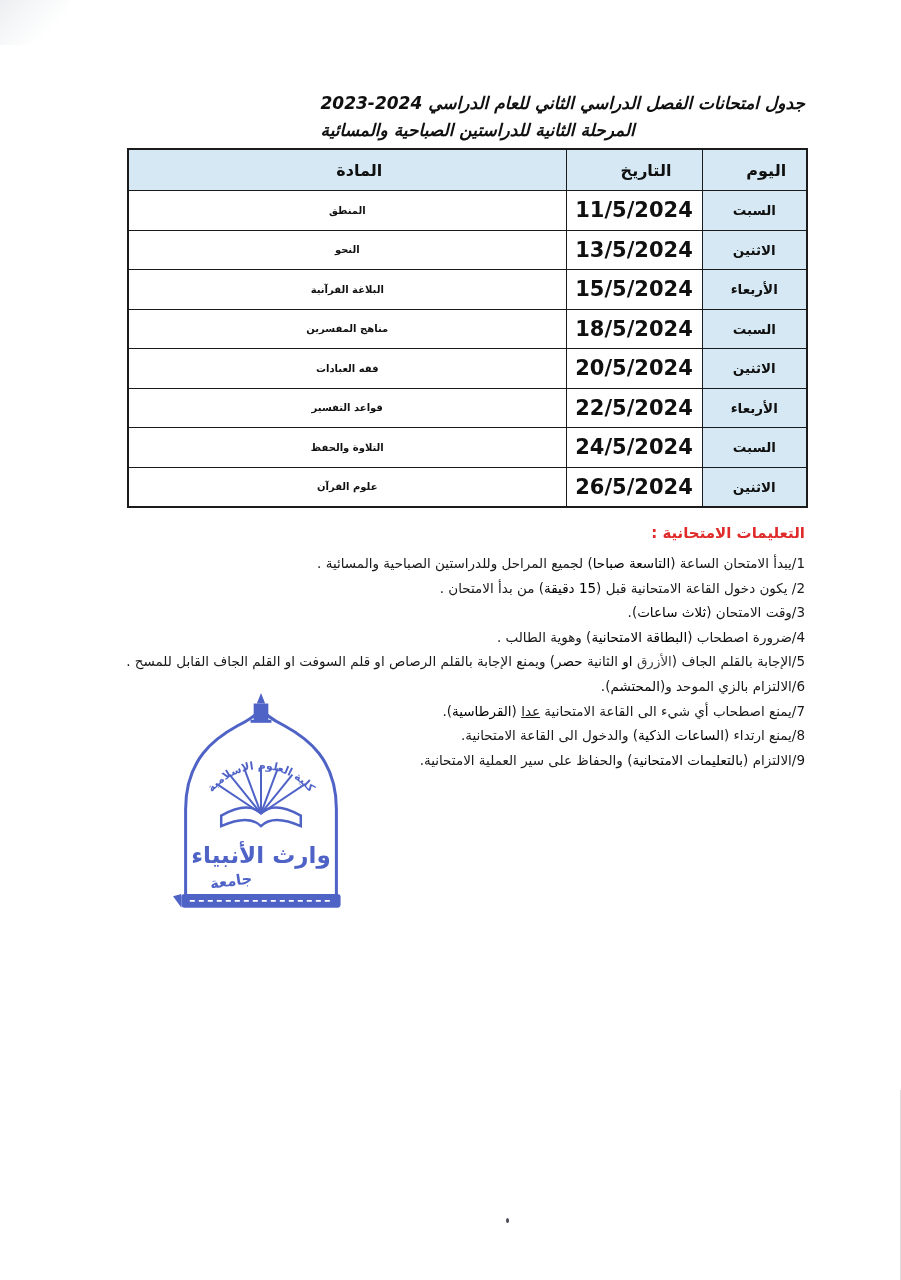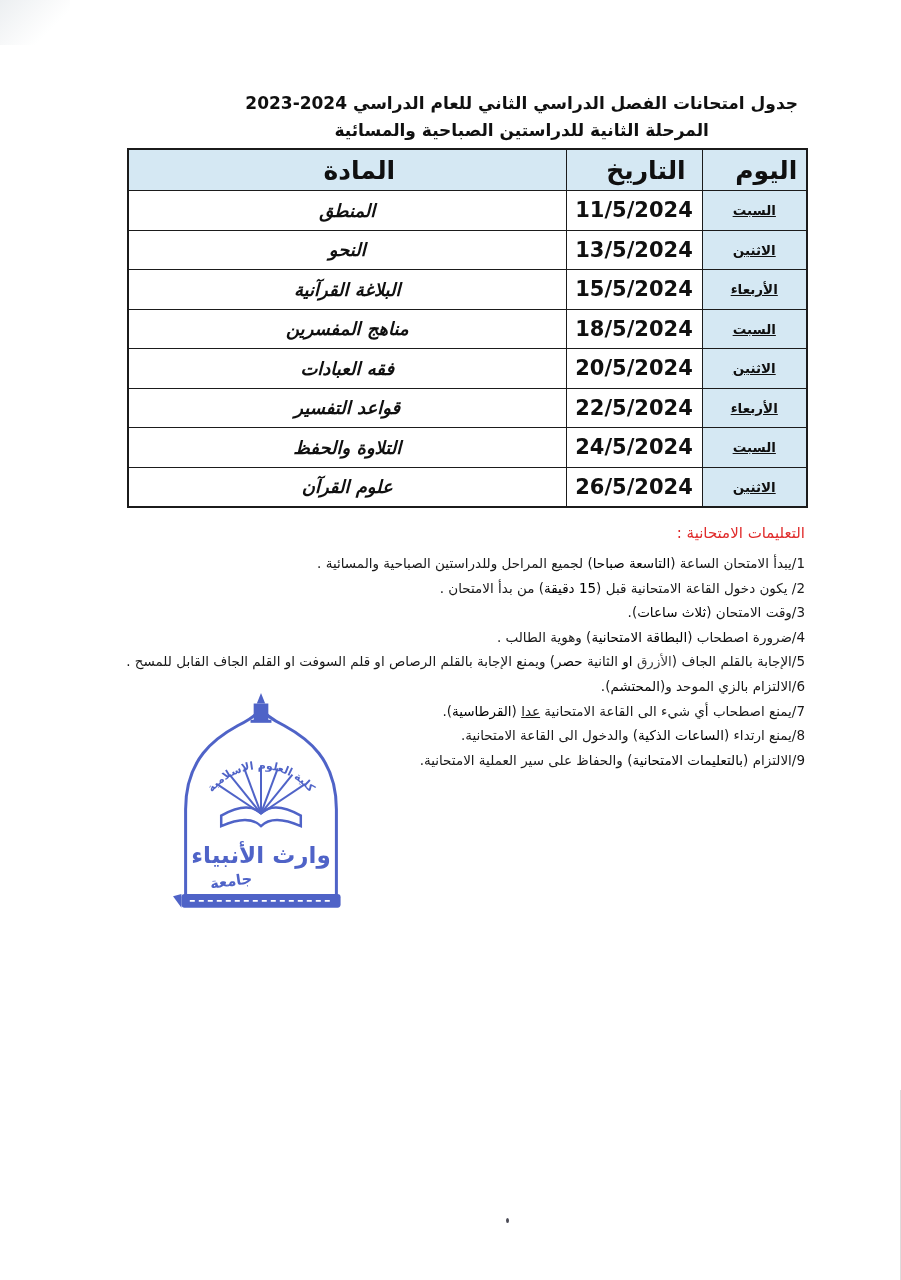--- a/index.html
+++ b/index.html
@@ -7,42 +7,42 @@
     width:901px;height:1280px;position:relative;overflow:hidden;
     background:#ffffff;
     font-family:"DejaVu Sans","Liberation Sans",sans-serif;
     color:#141414;
   }
   .smudge{position:absolute;left:0;top:0;width:70px;height:45px;
     background:linear-gradient(135deg,#eceff1 0%,rgba(255,255,255,0) 70%);}
   .edge-line{position:absolute;right:0;top:1090px;width:1px;height:190px;background:#dcdcdc;}
 
   
-  .title-block{position:absolute;top:90px;right:103px;direction:rtl;text-align:center;}
+  .title-block{position:absolute;top:90px;right:96px;direction:rtl;text-align:left;font-style:italic;}
   .title-line{font-size:17px;font-weight:bold;line-height:27px;color:#101010;}
 
   
   .exam-table{
     position:absolute;top:148px;left:127px;width:679px;
     border-collapse:collapse;direction:rtl;table-layout:fixed;
     border:2.2px solid #1b1b1b;
   }
   .exam-table th,.exam-table td{
     border:1.5px solid #1b1b1b;text-align:center;vertical-align:middle;
     padding:0 4px;color:#101010;
   }
-  .exam-table th{height:40px;font-size:25px;font-weight:bold;background:#d5e8f3;padding-left:28px;}
+  .exam-table th{height:40px;font-size:16px;font-weight:bold;background:#d5e8f3;padding-left:28px;}
   .exam-table td{height:38.5px;font-weight:bold;background:#ffffff;}
-  .exam-table td.cell-day{background:#d5e8f3;font-size:13.5px;text-decoration:underline;}
+  .exam-table td.cell-day{background:#d5e8f3;font-size:13.5px;}
   .exam-table td.cell-date{font-size:21px;}
-  .exam-table td.cell-subject{font-size:18px;font-style:italic;}
+  .exam-table td.cell-subject{font-size:10px;}
 
   
   .instructions{position:absolute;top:522px;right:96px;direction:rtl;text-align:right;}
-  .instructions-heading{color:#e02b2b;font-size:15px;font-weight:normal;line-height:22px;margin-bottom:7px;}
+  .instructions-heading{color:#e02b2b;font-size:15px;font-weight:bold;line-height:22px;margin-bottom:7px;}
   .instruction-item{font-size:13.5px;line-height:24.6px;white-space:nowrap;color:#181818;}
   .seg-red{color:#000000;}
   .seg-blue{color:#404040;}
   .seg-u{text-decoration:underline;text-align:right;}
 
   
   .stamp{position:absolute;left:156px;top:692px;opacity:0.9;}
   .stamp *{vector-effect:non-scaling-stroke;}
 
   .speck{position:absolute;left:506px;top:1218px;width:3px;height:5px;background:#4a4a55;border-radius:50%;}

